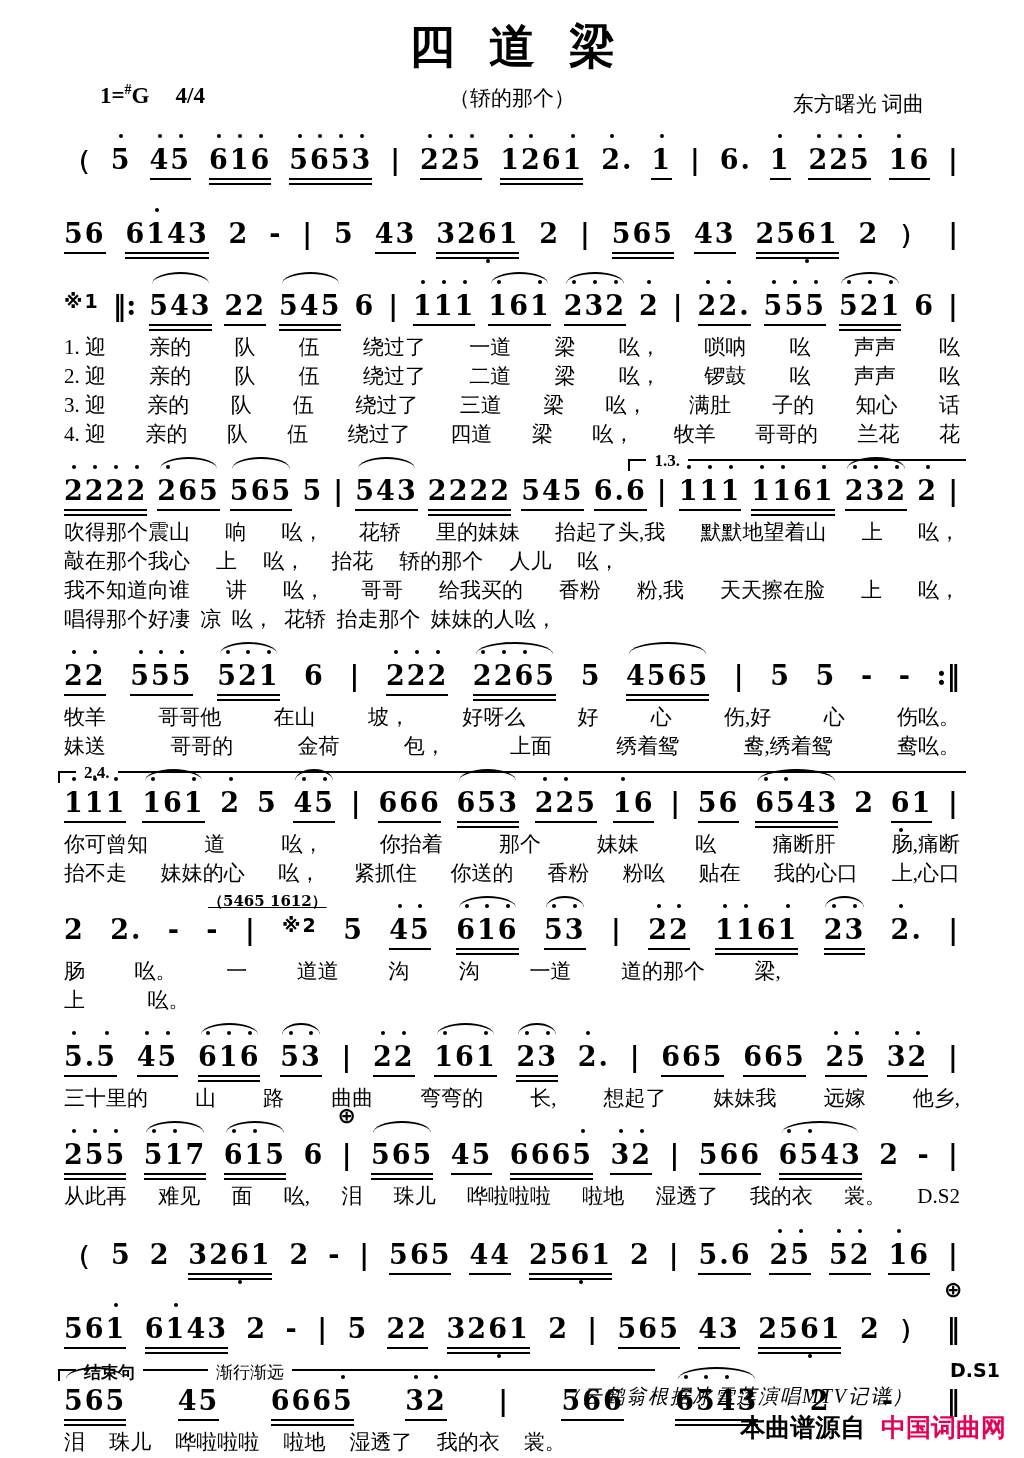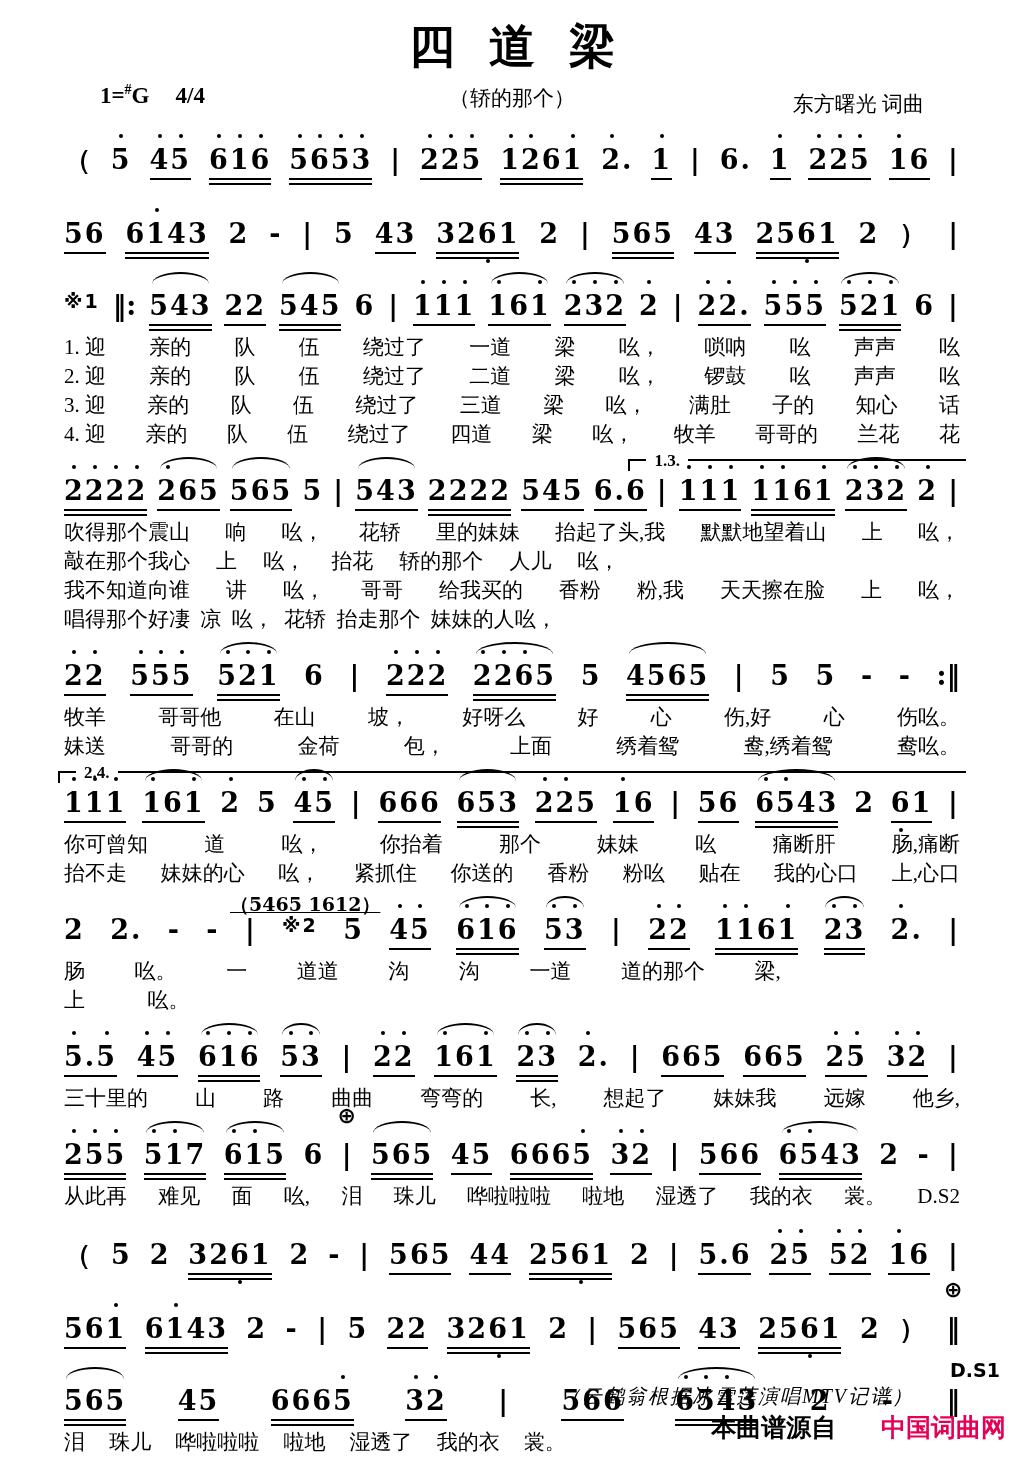--- a/index.html
+++ b/index.html
@@ -31,33 +31,33 @@
   .bar{letter-spacing:0;}
   
   .volta{position:absolute;top:0;height:12px;border-top:2px solid #000;}
   .volta::before{content:"";position:absolute;left:0;top:-1px;width:2px;height:11px;background:#000;}
   .volta .vlab{position:absolute;top:-10px;background:#fff;padding:0 8px;font-size:17px;font-weight:bold;}
   .volta .vlab.l1{left:18px;}
   .volta .vlab.l2{left:150px;font-weight:normal;}
   .sys-4 .volta{left:63%;right:-6px;}
   .sys-6 .volta{left:-6px;right:-6px;}
   .sys-12 .volta{left:-6px;right:34%;}
-  .cue{position:absolute;left:166px;top:-6px;font-size:19px;font-weight:bold;
+  .cue{position:absolute;left:144px;top:-6px;font-size:15px;font-weight:bold;
        font-family:"DejaVu Serif",serif;text-decoration:underline;}
   .right-label{position:absolute;right:-40px;bottom:-22px;font-size:19px;font-weight:bold;
                font-family:"DejaVu Sans",sans-serif;}
   
   .lyr{display:flex;justify-content:space-between;font-size:21px;line-height:29px;}
   .lyr .chunk{white-space:nowrap;}
   
   .footer{position:absolute;left:0;right:0;bottom:8px;height:76px;}
   .foot-note{position:absolute;right:110px;bottom:40px;font-style:italic;font-size:20px;letter-spacing:2px;}
   .source{position:absolute;right:18px;bottom:6px;font-size:25px;font-weight:bold;
           font-family:"DejaVu Sans",sans-serif;}
-  .source .site{margin-left:36px;text-align:center;}
+  .source .site{margin-left:7px;text-align:center;}
 </style>
 </head>
 <body>
 
 <div class="page">
   <div class="title">四道梁</div>
   <div class="meta">
     <span class="key"><span>1=</span><sup>#</sup><span>G</span><span class="meter">4/4</span></span>
     <span class="genre">（轿的那个）</span>
     <span class="credit">东方曙光  词曲</span>
@@ -466,20 +466,24 @@
           <span class="grp"><span class="ch">|</span></span>
           <span class="grp"><span class="ch">5</span><span class="ch">6</span><span class="ch">5</span><i class="ul" style="bottom: -5px;"></i></span>
           <span class="grp"><span class="ch">4</span><span class="ch">3</span><i class="ul" style="bottom: -5px;"></i></span>
           <span class="grp"><span class="ch">2</span><span class="ch">5</span><span class="ch">6<i class="ld"></i></span><span class="ch">1</span><i class="ul" style="bottom: -5px;"></i><i class="ul" style="bottom: -10px;"></i></span>
           <span class="grp"><span class="ch">2</span></span>
           <span class="grp"><span class="ch">）</span></span>
           <span class="grp bar"><span class="ch">‖</span><i class="coda">⊕</i></span>
         </div>
       </div>
       <div class="system sys-12">
+        <div class="volta">
+          <span class="vlab l1">结束句</span>
+          <span class="vlab l2">渐行渐远</span>
+        </div>
         <div class="notes">
           <span class="grp"><span class="ch">5</span><span class="ch">6</span><span class="ch">5</span><i class="ul" style="bottom: -5px;"></i><i class="ul" style="bottom: -10px;"></i><i class="slur"></i></span>
           <span class="grp"><span class="ch">4</span><span class="ch">5</span><i class="ul" style="bottom: -5px;"></i></span>
           <span class="grp"><span class="ch">6</span><span class="ch">6</span><span class="ch">6</span><span class="ch">5<i class="hd"></i></span><i class="ul" style="bottom: -5px;"></i><i class="ul" style="bottom: -10px;"></i></span>
           <span class="grp"><span class="ch">3<i class="hd"></i></span><span class="ch">2<i class="hd"></i></span><i class="ul" style="bottom: -5px;"></i></span>
           <span class="grp"><span class="ch">|</span></span>
           <span class="grp"><span class="ch">5</span><span class="ch">6</span><span class="ch">6</span><i class="ul" style="bottom: -5px;"></i></span>
           <span class="grp"><span class="ch">6<i class="hd"></i></span><span class="ch">5<i class="hd"></i></span><span class="ch">4<i class="hd"></i></span><span class="ch">3</span><i class="ul" style="bottom: -5px;"></i><i class="ul" style="bottom: -10px;"></i><i class="slur"></i></span>
           <span class="grp"><span class="ch">2</span></span>
           <span class="grp"><span class="ch">-</span></span>

